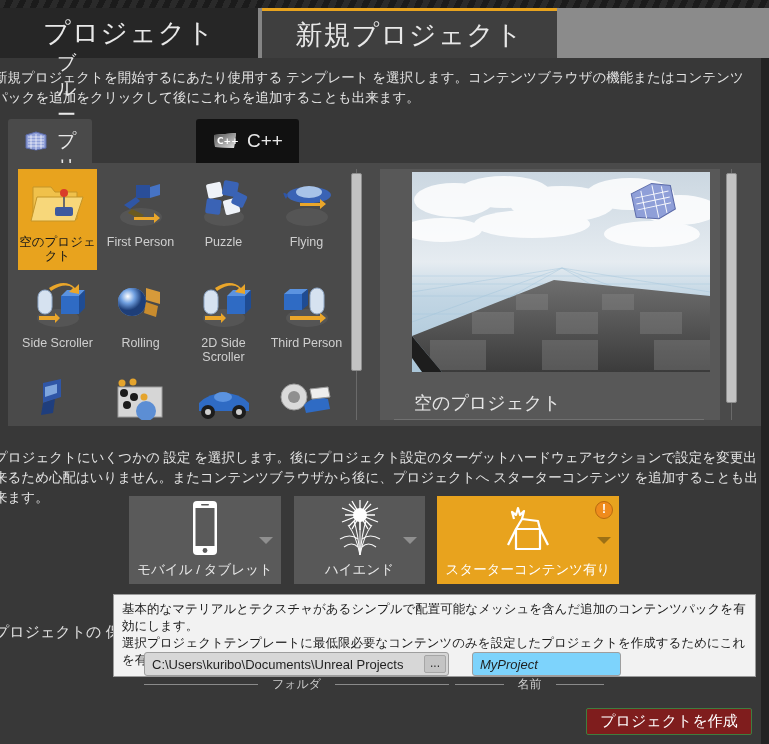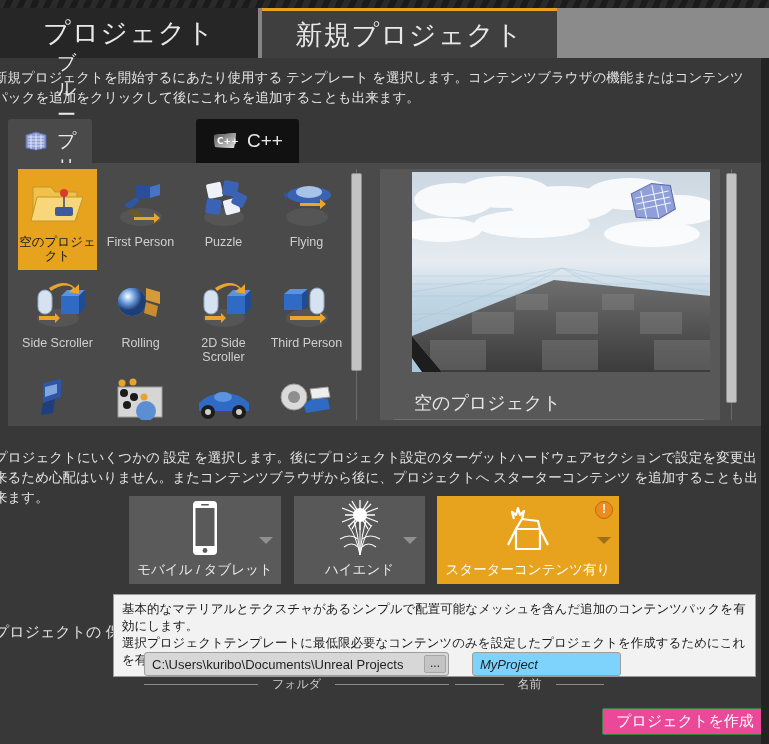--- a/index.html
+++ b/index.html
@@ -161,22 +161,22 @@
     position:absolute;top:677px;height:14px;display:flex;align-items:center;gap:14px;
     color:#cccccc;font-size:12px;
   }
   .cap .r{flex:1;height:1px;background:#8a8a8a;}
   .cap.folder{left:144px;width:305px;}
   .cap.name{left:455px;width:149px;}
 
   
   .createbtn{
     position:absolute;left:586px;top:708px;width:166px;height:27px;
-    background:#ec4899;border:1px solid #3f7d3f;border-radius:2px;box-sizing:border-box;
-    color:#ffffff;font-size:15px;display:flex;align-items:center;justify-content:center;margin-left:16px;
+    background:#7f1d1d;border:1px solid #3f7d3f;border-radius:2px;box-sizing:border-box;
+    color:#ffffff;font-size:15px;display:flex;align-items:center;justify-content:center;
   }
 
   
   .redge{position:absolute;right:0;top:58px;width:8px;height:686px;background:#232323;}
 </style>
 </head>
 <body>
 
 <div id="app">
 

